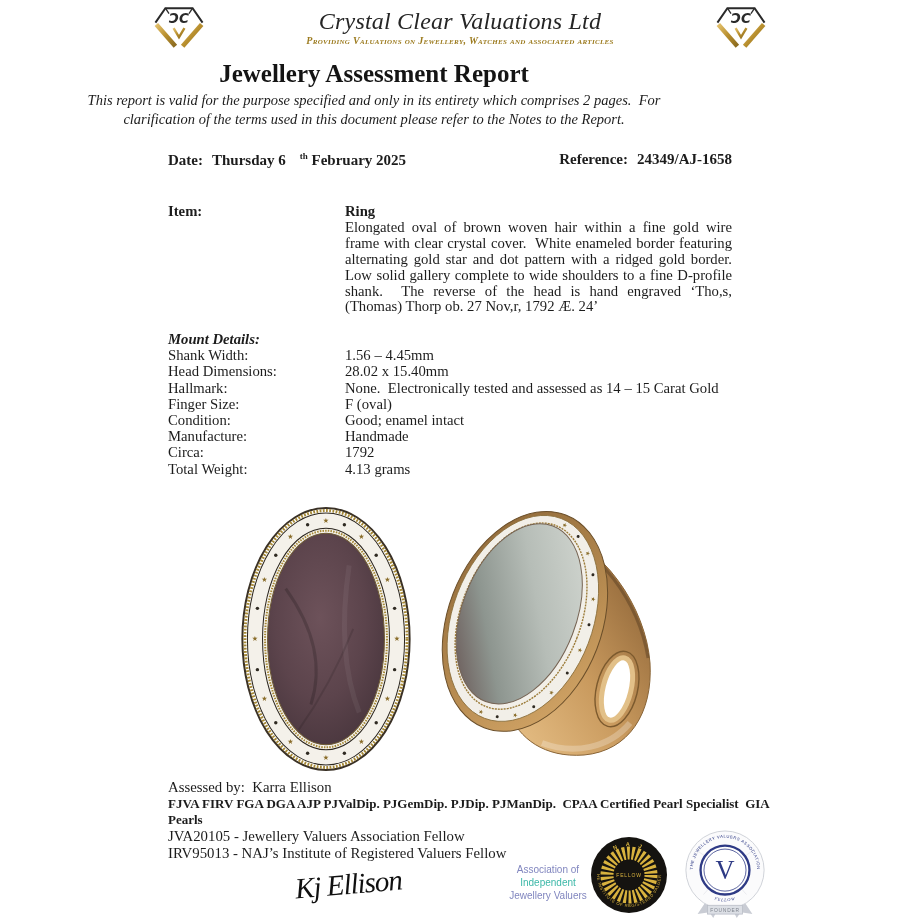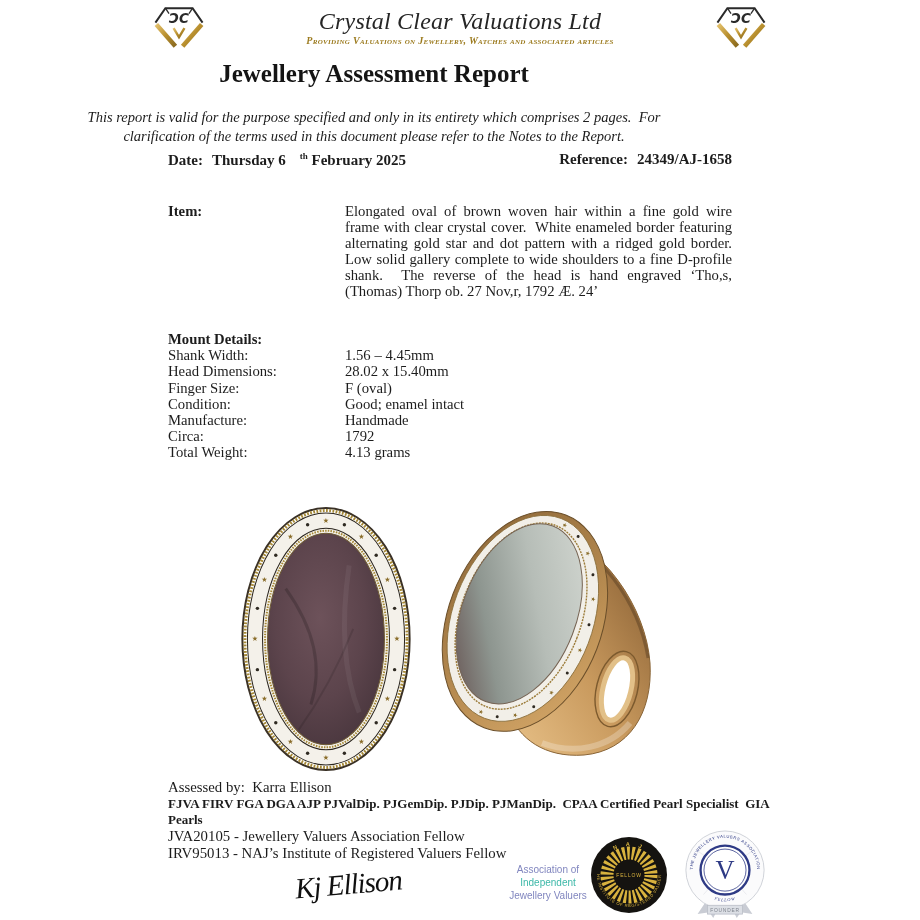--- a/index.html
+++ b/index.html
@@ -12,36 +12,36 @@
   
   .header{top:2px;left:150px;width:620px;height:56px;display:flex;justify-content:space-between;align-items:flex-start;font-style:italic;}
   .header-center{flex:1;text-align:center;padding-top:6px;}
   .company-name{font-size:24px;color:#262626;letter-spacing:.2px;line-height:26px;}
   .tagline{font-size:10px;font-weight:bold;font-variant:small-caps;color:#9c7b1f;letter-spacing:.3px;margin-top:1px;}
   .diamond-logo{width:58px;height:54px;flex:0 0 auto;}
 
   
   .title-block{top:60px;left:0;width:748px;text-align:center;}
   .report-title{font-size:25px;font-weight:bold;color:#141414;}
-  .disclaimer{font-style:italic;font-size:14.5px;line-height:18.5px;margin-top:20px;color:#1c1c1c;}
+  .disclaimer{font-style:italic;font-size:14.5px;line-height:18.5px;margin-top:3px;color:#1c1c1c;}
 
   
   .meta-row{top:151px;left:168px;width:564px;display:flex;justify-content:space-between;font-weight:bold;font-size:15px;}
   .meta-label{margin-right:9px;}
   sup{font-size:60%;padding-left:14px;}
 
   
   .item-row{top:204px;left:168px;width:564px;display:flex;font-size:14.7px;line-height:15.9px;}
   .col-label{width:177px;flex:0 0 177px;font-weight:bold;}
   .item-name{font-weight:bold;}
   .item-desc{text-align:justify;}
 
   
   .mount{top:331px;left:168px;width:564px;font-size:14.7px;line-height:16.2px;}
-  .mount-heading{font-weight:bold;}
+  .mount-heading{font-weight:bold;font-style:italic;}
   .mount-row{display:flex;}
   .mount-row .lbl{width:177px;flex:0 0 177px;}
 
   
   .photos{top:503px;left:240px;display:flex;gap:12px;align-items:flex-start;}
 
   
   .assessor{top:779px;left:168px;width:620px;font-size:14.8px;line-height:17px;}
   .credentials{font-weight:bold;font-size:13px;line-height:16px;}
 
@@ -108,33 +108,38 @@
     <span class="meta-label">Date:</span><span>Thursday 6</span><sup>th</sup><span> February 2025</span>
   </div>
   <div>
     <span class="meta-label">Reference:</span><span>24349/AJ-1658</span>
   </div>
 </div>
 
 <div class="abs item-row">
   <div class="col-label">Item:</div>
   <div style="flex:1;">
+    <div class="item-name">Ring</div>
     <div class="item-desc">Elongated oval of brown woven hair within a fine gold wire frame with clear crystal cover.&nbsp; White enameled border featuring alternating gold star and dot pattern with a ridged gold border. Low solid gallery complete to wide shoulders to a fine D-profile shank.&nbsp; The reverse of the head is hand engraved ‘Tho,s, (Thomas) Thorp ob. 27 Nov,r, 1792 Æ. 24’</div>
   </div>
 </div>
 
 <div class="abs mount">
   <div class="mount-heading">Mount Details:</div>
   <div class="mount-row">
       <span class="lbl">Shank Width:</span>
       <span>1.56 – 4.45mm</span>
     </div>
   <div class="mount-row">
       <span class="lbl">Head Dimensions:</span>
       <span>28.02 x 15.40mm</span>
+    </div>
+  <div class="mount-row">
+      <span class="lbl">Hallmark:</span>
+      <span>None.&nbsp; Electronically tested and assessed as 14 – 15 Carat Gold</span>
     </div>
   <div class="mount-row">
       <span class="lbl">Finger Size:</span>
       <span>F (oval)</span>
     </div>
   <div class="mount-row">
       <span class="lbl">Condition:</span>
       <span>Good; enamel intact</span>
     </div>
   <div class="mount-row">

